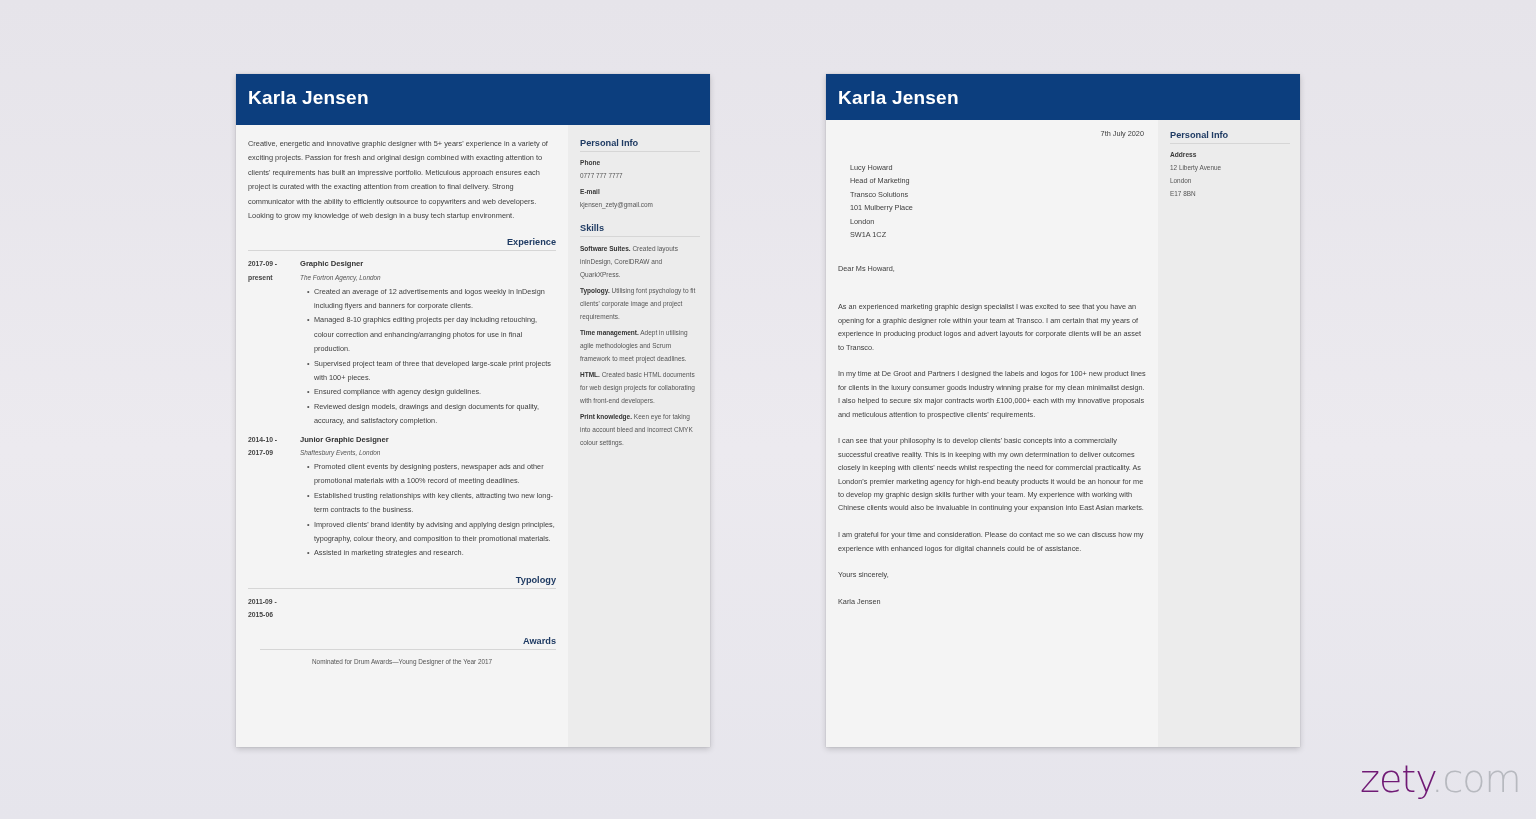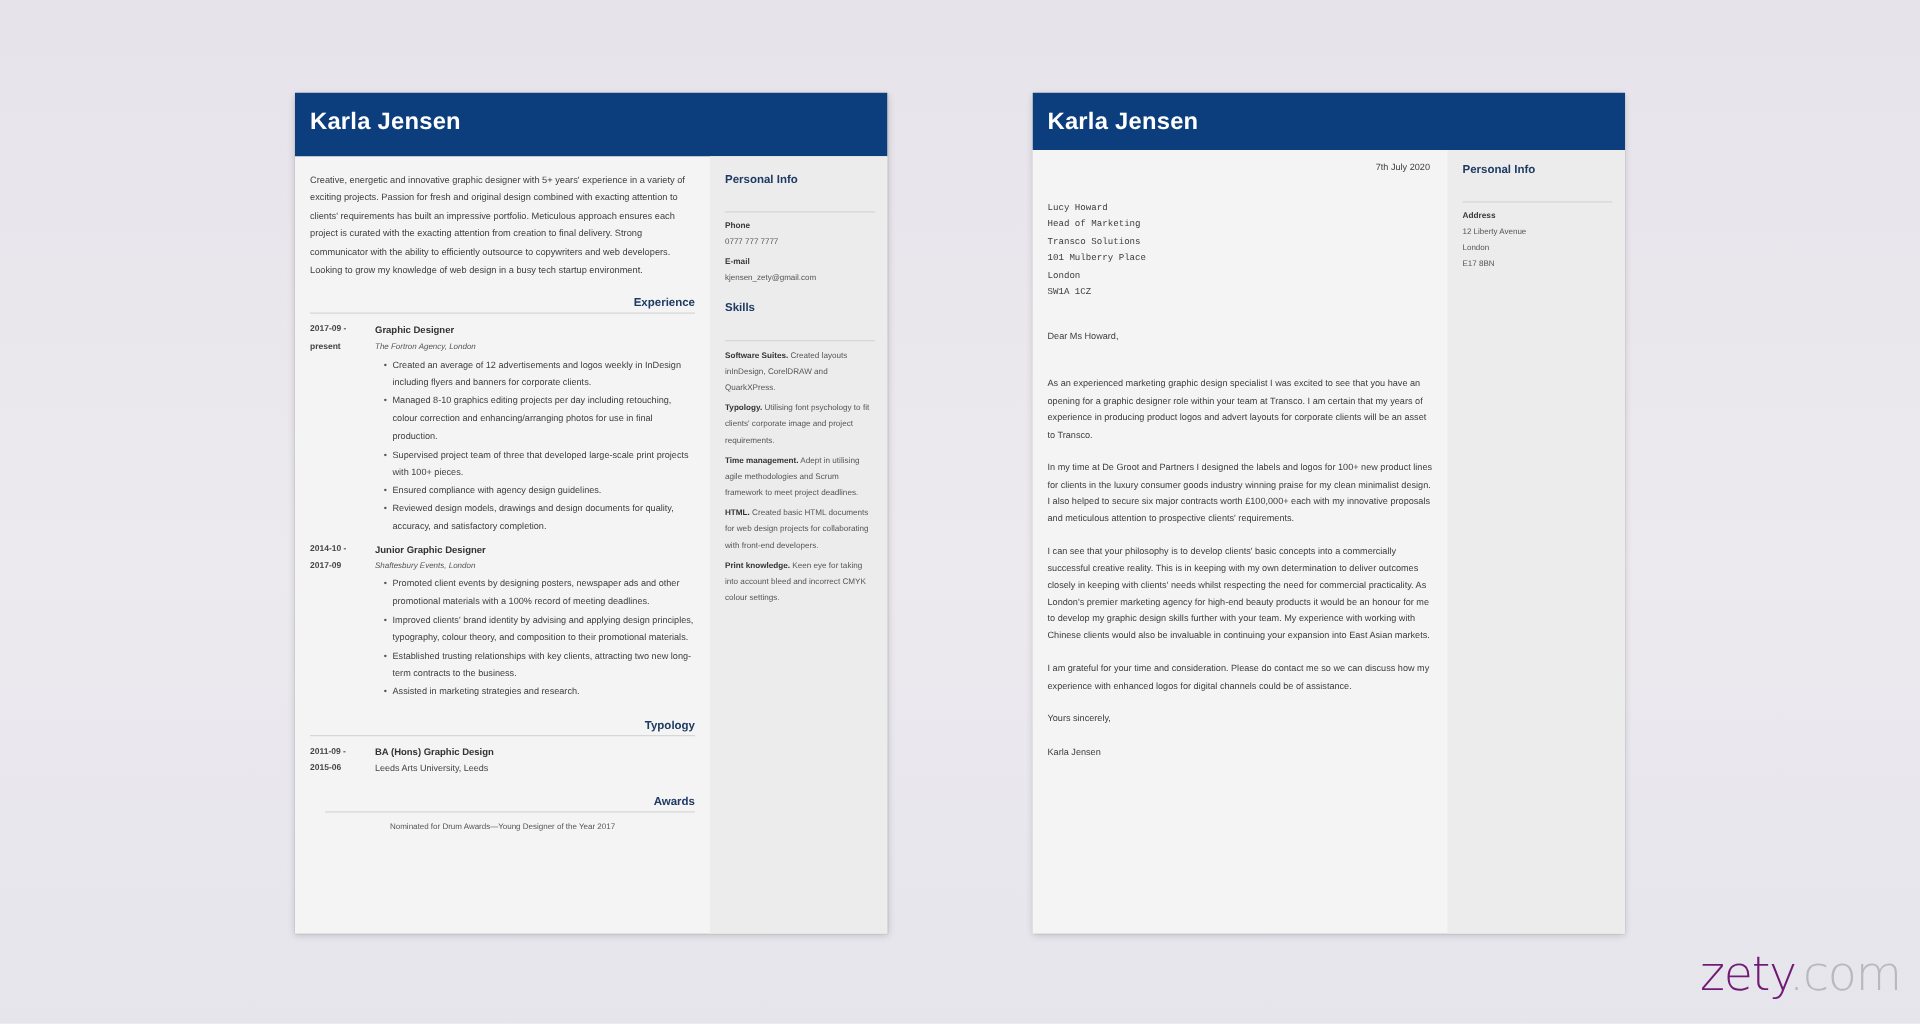--- a/index.html
+++ b/index.html
@@ -41,30 +41,30 @@
   .entry .dates { width: 52px; font-weight: bold; line-height: 13.6px; font-size: 6.8px; color: #444; }
   .entry .body { flex: 1; }
   .entry .title { font-weight: bold; line-height: 13.6px; font-size: 7.6px; color: #333; }
   .entry .company { font-style: italic; font-size: 6.4px; line-height: 13.6px; color: #555; }
   .entry ul { margin: 0; padding: 0 0 0 7px; list-style: none; }
   .entry li { line-height: 14.4px; font-size: 7.3px; position: relative; padding-left: 7px; color: #404040; }
   .entry li::before { content: "•"; position: absolute; left: 0; color: #555; }
   .side-inner { position: absolute; left: 12px; width: 120px; }
   .side-title {
     font-size: 9.2px; font-weight: bold; color: #1f3b63;
-    border-bottom: 1px solid #d6d6d6; padding-bottom: 21px; margin: 0 0 5px 0;
+    border-bottom: 1px solid #d6d6d6; padding-bottom: 3px; margin: 0 0 5px 0;
   }
   .side-label { font-size: 6.6px; font-weight: bold; color: #3a3a3a; line-height: 12px; }
   .side-value { font-size: 6.4px; color: #555; line-height: 13px; margin-bottom: 4px; }
   .skill { font-size: 6.5px; line-height: 13px; color: #555; margin-bottom: 3px; }
   .skill b { color: #333; }
   .letter-main { position: absolute; left: 12px; top: 46px; width: 310px; font-size: 7.3px; color: #3d3d3d; }
   .letter-date { position: absolute; right: 4px; top: 9px; font-size: 7.3px; }
   .letter-p { line-height: 13.4px; margin: 0; }
-  .addr { position: absolute; left: 0; top: 41px; line-height: 13.4px; font-family: Liberation Mono, monospace; }
+  .addr { position: absolute; left: 12px; top: 41px; line-height: 13.4px; }
   .watermark {
     position: absolute; left: 1360px; top: 757px; font-size: 38px; letter-spacing: -1px;
     font-family: "DejaVu Sans", sans-serif; font-weight: 300;
   }
   .watermark .z { color: #701a75; text-align: right; }
   .watermark .c { color: #b7b9bf; }
 </style>
 </head>
 <body>
 
@@ -100,38 +100,34 @@
       <div class="entry" style="margin-top:4px;">
         <div class="dates">
           <div>2014-10 -</div>
           <div>2017-09</div>
         </div>
         <div class="body">
           <div class="title">Junior Graphic Designer</div>
           <div class="company">Shaftesbury Events, London</div>
           <ul>
             <li>Promoted client events by designing posters, newspaper ads and other promotional materials with a 100% record of meeting deadlines.</li>
+            <li>Established trusting relationships with key clients, attracting two new long-term contracts to the business.</li>
             <li>Improved clients' brand identity by advising and applying design principles, typography, colour theory, and composition to their promotional materials.</li>
-            <li>Established trusting relationships with key clients, attracting two new long-term contracts to the business.</li>
             <li>Assisted in marketing strategies and research.</li>
           </ul>
         </div>
       </div>
     </div>
 
     <div style="margin-top:14px;">
       <div class="sec-title">Typology</div>
       <div class="entry">
         <div class="dates">
           <div>2011-09 -</div>
           <div>2015-06</div>
-        </div>
-        <div class="body">
-          <div class="title">BA (Hons) Graphic Design</div>
-          <div style="line-height:13.6px;color:#444;">Leeds Arts University, Leeds</div>
         </div>
       </div>
     </div>
 
     <div style="margin-top:14px;margin-left:12px;">
       <div class="sec-title">Awards</div>
       <div style="padding-left:52px;font-size:6.4px;color:#555;line-height:12px;">Nominated for Drum Awards—Young Designer of the Year 2017</div>
     </div>
   </div>
 

